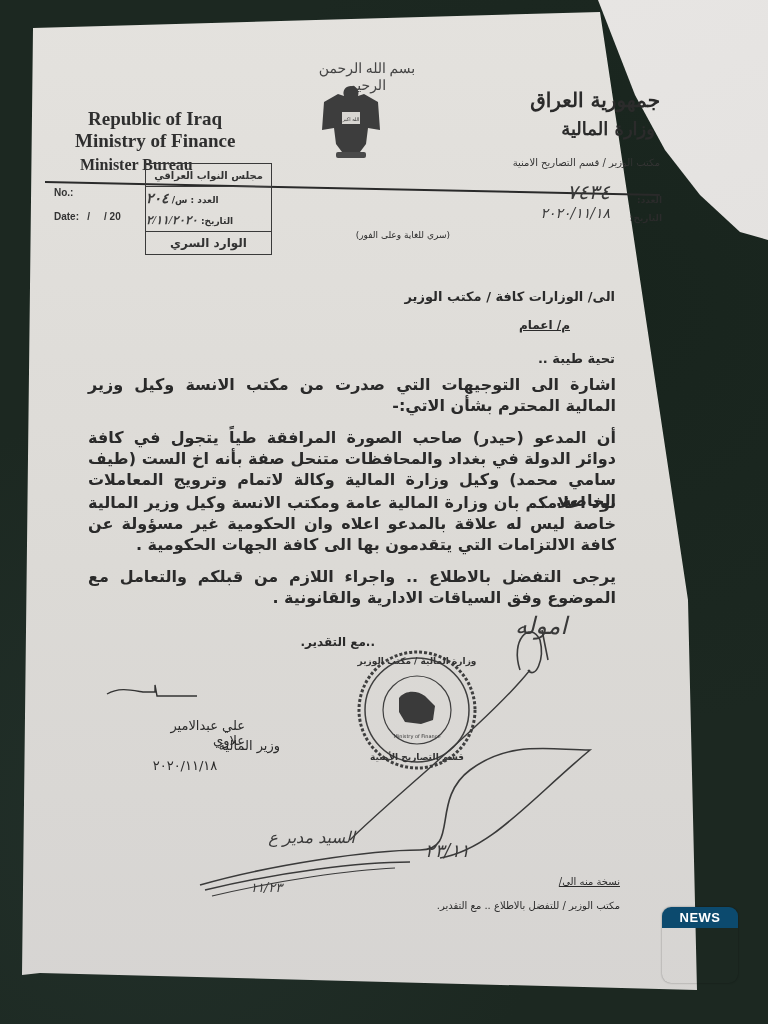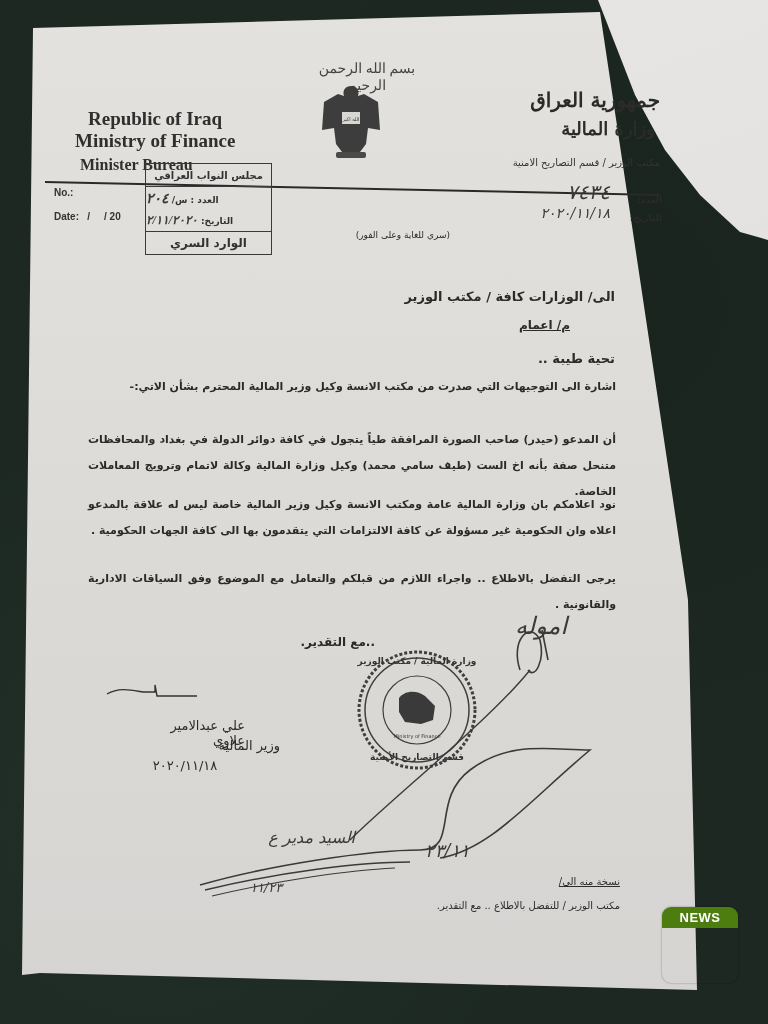--- a/index.html
+++ b/index.html
@@ -17,24 +17,24 @@
   .abs{position:absolute;}
   .ar{direction:rtl;text-align:right;font-family:"DejaVu Sans",sans-serif;color:#2b2b2b;font-weight:bold;}
   .en-serif{font-family:"Liberation Serif",serif;color:#2f2f2f;font-weight:bold;}
   .en-sans{font-family:"Liberation Sans",sans-serif;color:#333;font-weight:bold;font-size:10px;}
   .hrule{position:absolute;left:45px;top:181px;width:615px;height:2px;background:#2a2a2a;transform:rotate(1.2deg);transform-origin:left center;}
   .stampbox{position:absolute;left:145px;top:163px;width:125px;height:90px;border:1.5px solid #3a3a3a;}
   .stampbox .row{border-bottom:1.2px solid #3a3a3a;height:22px;display:flex;align-items:center;justify-content:center;font-size:10px;direction:rtl;font-weight:bold;color:#333;}
   .stampbox .row.tall{height:44px;flex-direction:column;align-items:flex-end;padding-right:6px;font-size:9px;justify-content:space-around;}
   .stampbox .row:last-child{border-bottom:none;height:22px;font-size:12px;}
   .hand{font-family:"DejaVu Serif",serif;font-style:italic;color:#3a3a3a;}
-  .body-text{position:absolute;left:88px;width:528px;font-size:11px;line-height:26px;direction:rtl;text-align:justify;color:#2a2a2a;font-weight:bold;}
+  .body-text{position:absolute;left:88px;width:528px;font-size:16px;line-height:21px;direction:rtl;text-align:justify;color:#2a2a2a;font-weight:bold;}
   .logo{position:absolute;left:662px;top:907px;width:76px;height:76px;border-radius:9px;overflow:hidden;box-shadow:0 0 2px rgba(0,0,0,.4);}
   .logo .top{height:55px;background:linear-gradient(90deg,#6b49b6,#c347a3 60%,#e74d8f);display:flex;align-items:center;justify-content:center;color:#fff;font-weight:bold;font-size:20px;direction:rtl;}
-  .logo .bot{height:21px;background:#4d7c0f;color:#fff;font-family:"Liberation Sans",sans-serif;font-weight:bold;font-size:13px;display:flex;align-items:center;justify-content:center;letter-spacing:0.5px;}
+  .logo .bot{height:21px;background:#0c4a6e;color:#fff;font-family:"Liberation Sans",sans-serif;font-weight:bold;font-size:13px;display:flex;align-items:center;justify-content:center;letter-spacing:0.5px;}
   .underline{text-decoration:underline;}
 </style>
 </head>
 <body>
 
 <div class="bg-texture"></div>
 <div class="page"></div>
 <div class="sheet2"></div>
 
 <div class="abs ar" style="left:312px;top:60px;width:110px;font-size:14px;text-align:center;font-weight:normal;color:#444;font-family:Liberation Serif, serif;">بسم الله الرحمن الرحيم</div>

